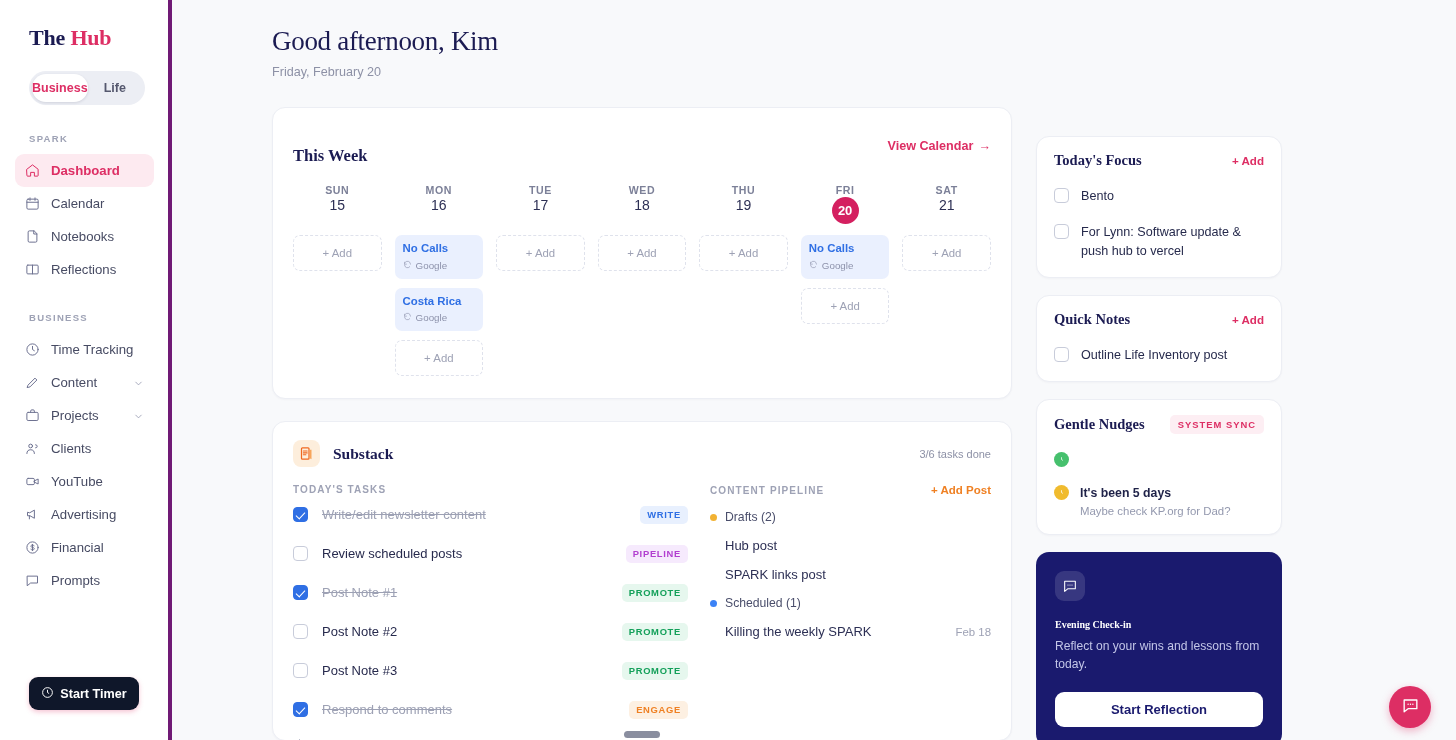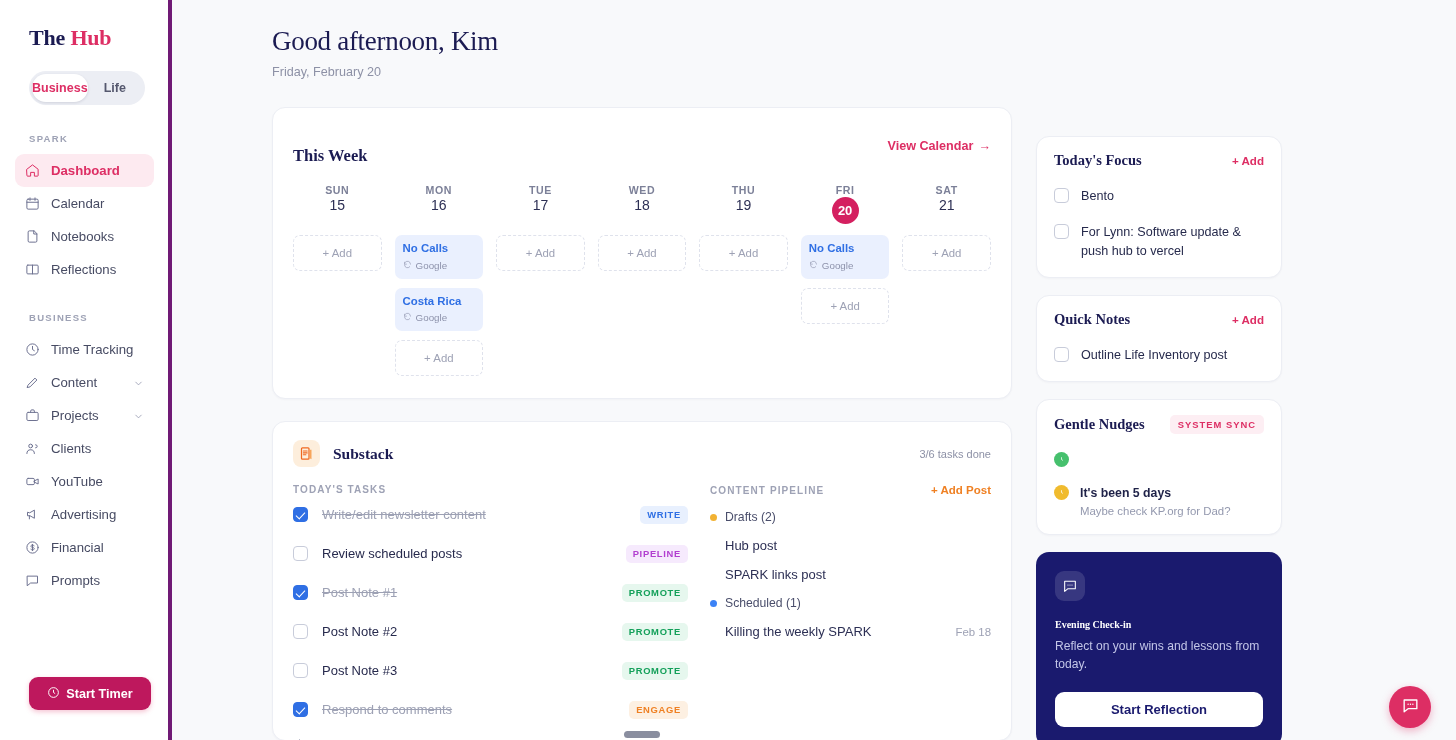--- a/index.html
+++ b/index.html
@@ -96,22 +96,22 @@
   }
   .nav-item .ic { width: 15px; height: 15px; display: flex; align-items: center; justify-content: center; flex-shrink: 0; }
   .nav-item .ic svg { width: 15px; height: 15px; stroke: #6e7291; stroke-width: 1.6; fill: none; stroke-linecap: round; stroke-linejoin: round; }
   .nav-item.active .ic svg { stroke: #dd2e64; }
   .nav-item .lbl { flex: 1; }
   .chev { width: 11px; height: 11px; }
   .chev svg { width: 11px; height: 11px; stroke: #9296ad; stroke-width: 1.7; fill: none; stroke-linecap: round; stroke-linejoin: round; }
 
   .timer-wrap { margin-top: auto; padding: 0 0 30px 28px; }
   .start-timer {
-    width: 122px; height: 33px;
-    background: #be185d;
+    width: 110px; height: 33px;
+    background: #0f172a;
     color: #fff;
     border: none;
     border-radius: 9px;
     font-size: 12.6px;
     font-weight: 700;
     font-family: "Liberation Sans", sans-serif;
     display: flex; align-items: center; justify-content: center; gap: 6px;
     cursor: pointer;
     box-shadow: 0 2px 5px rgba(221,46,100,.28);
   }

